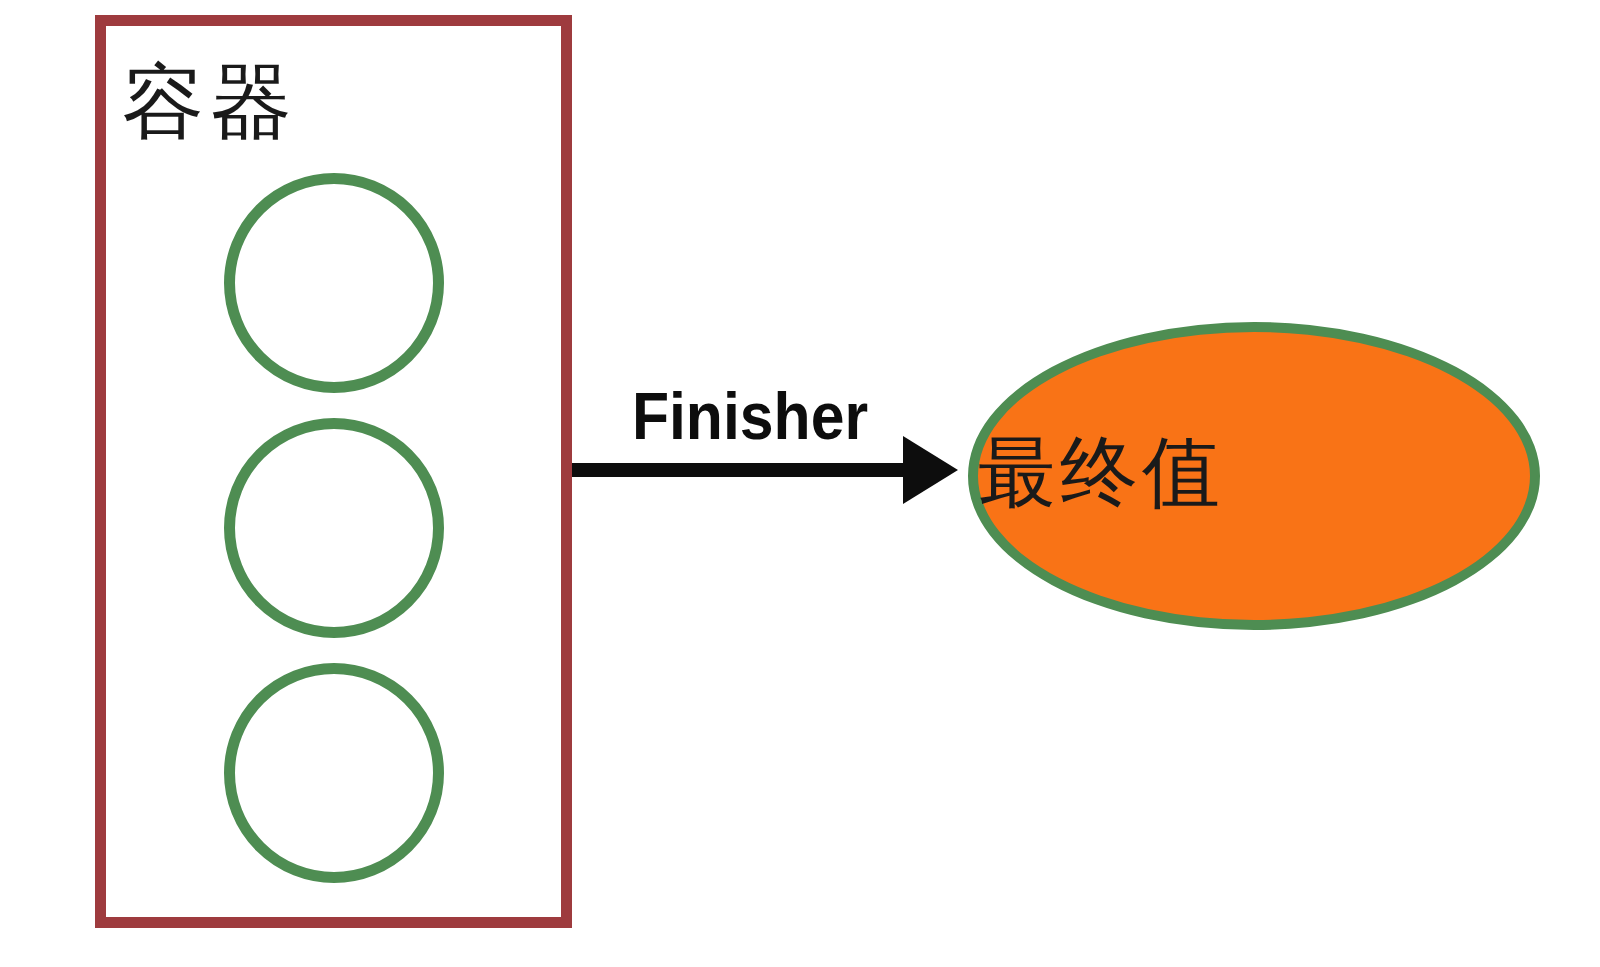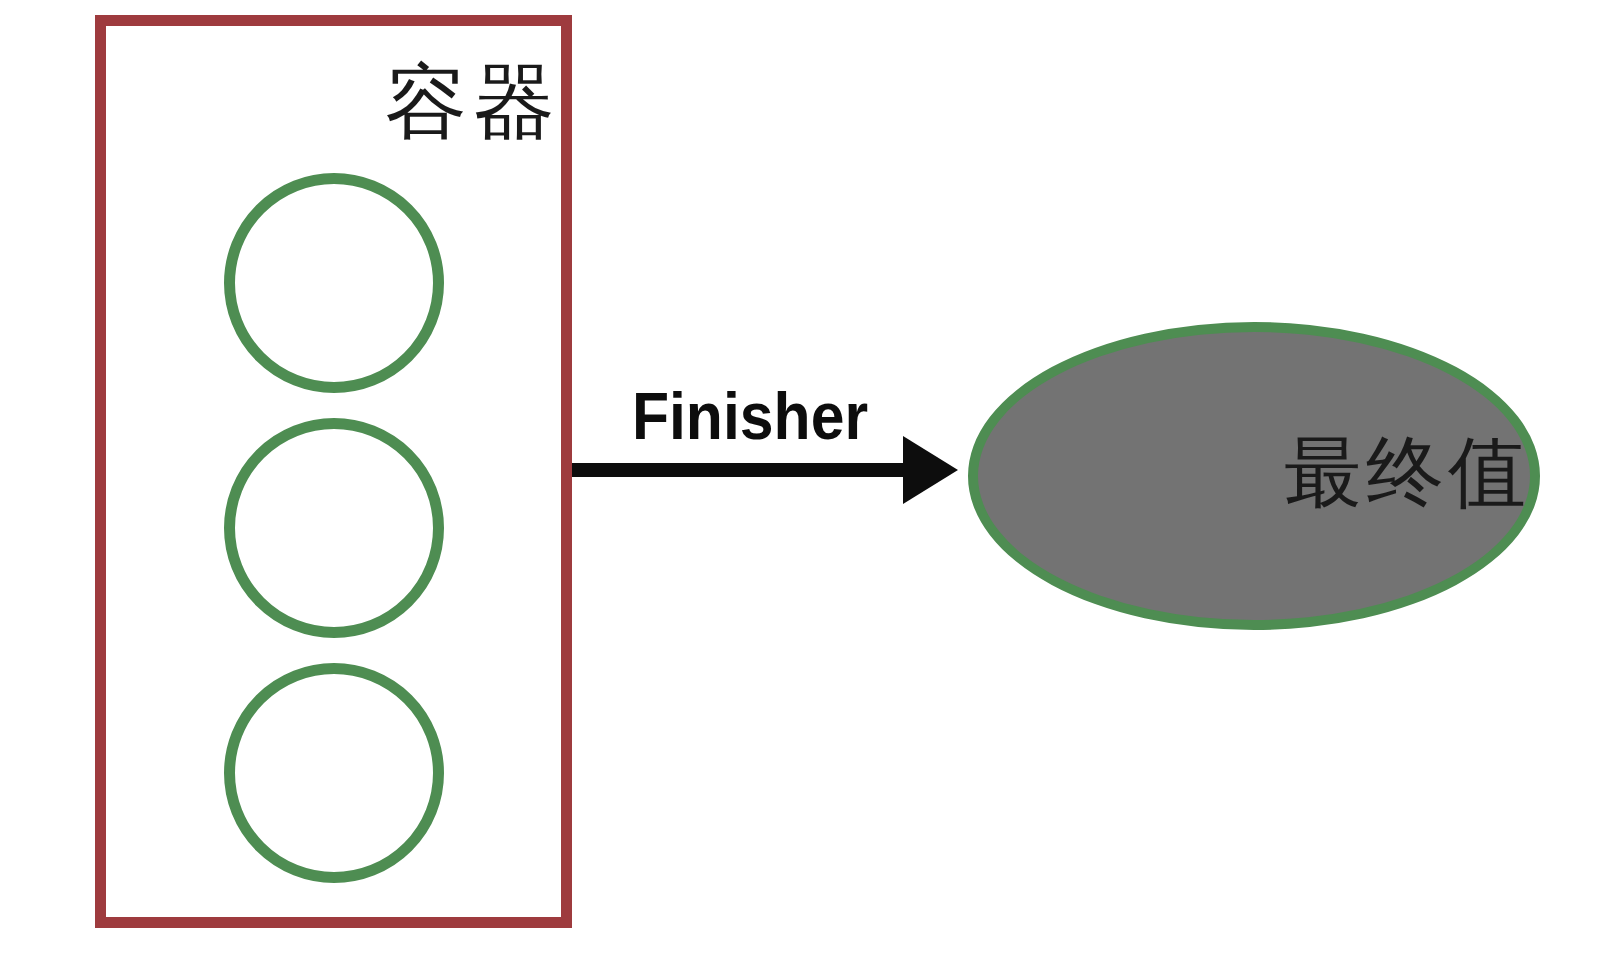--- a/index.html
+++ b/index.html
@@ -15,22 +15,22 @@
   .container-box{
     position:absolute;
     left:95px;top:15px;
     width:477px;height:913px;
     box-sizing:border-box;
     border:11px solid var(--box-border,#9e3b3e);
     background:#ffffff;
   }
   .container-label{
     position:absolute;
-    left:0;top:36px;width:100%;
-    text-align:right;
+    left:16px;top:36px;width:100%;
+    text-align:left;
     font-family:"Liberation Serif","DejaVu Serif",serif;
     font-size:82px;
     line-height:1;
     color:var(--text,#1a1a1a);
     letter-spacing:6px;
   }
   .container-circles{
     position:absolute;
     left:0;top:147px;width:100%;
     display:flex;
@@ -66,24 +66,24 @@
   }
 
   
   .result-ellipse{
     position:absolute;
     left:968px;top:322px;
     width:572px;height:308px;
     box-sizing:border-box;
     border:10px solid var(--circle-stroke,#4e8d52);
     border-radius:50%;
-    background:#737373;
+    background:#f97316;
     display:flex;
     align-items:center;
-    justify-content:flex-end;
+    justify-content:flex-start;
   }
   .result-label{
     font-family:"Liberation Serif","DejaVu Serif",serif;
     font-size:78px;
     line-height:1;
     color:var(--text,#1a1a1a);
     letter-spacing:4px;
     margin-top:-6px;
   }
 </style>

